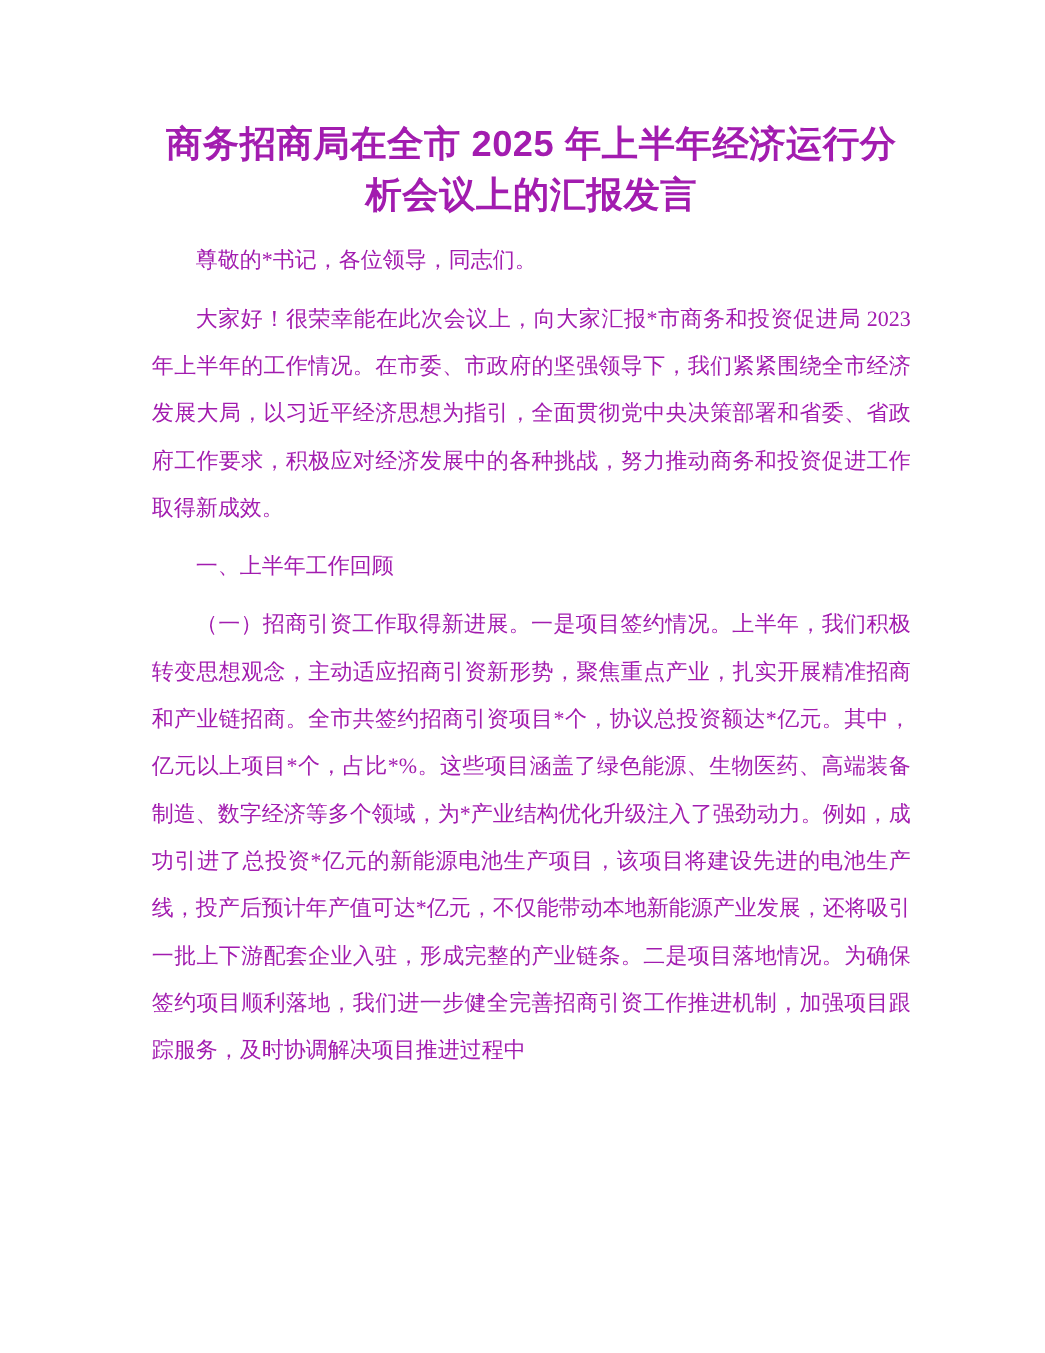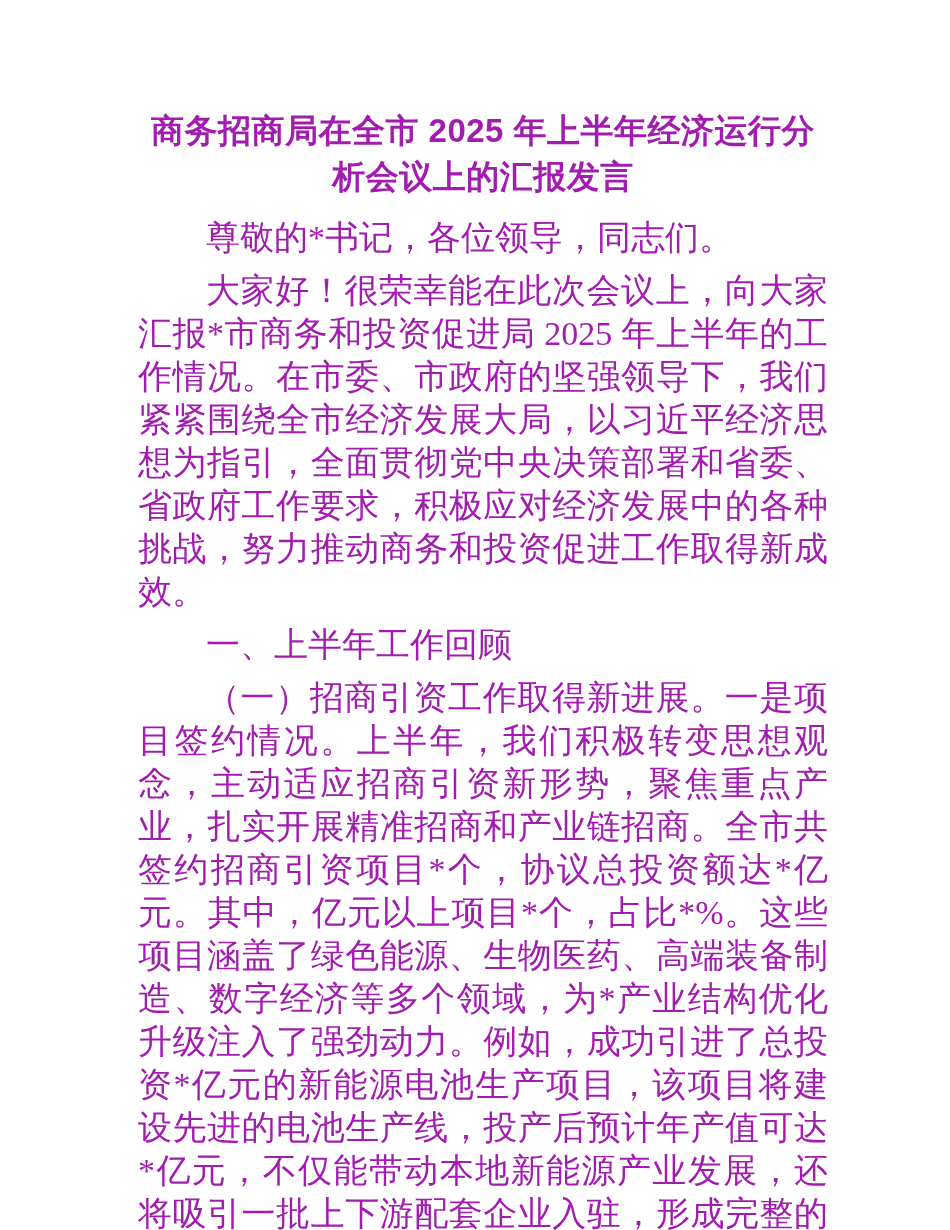--- a/index.html
+++ b/index.html
@@ -22,38 +22,38 @@
     font-family: "Liberation Sans", sans-serif;
     font-weight: 700;
     font-size: 33px;
     line-height: 46px;
     text-align: center;
     margin: 0 0 16px 0;
     letter-spacing: 0.5px;
   }
   .doc-para {
     font-family: "Liberation Serif", serif;
-    font-size: 34px;
+    font-size: 20px;
     line-height: 43px;
     text-align: justify;
     text-justify: inter-ideograph;
     text-indent: 2em;
     margin: 0 0 10px 0;
     word-break: break-all;
   }
   .doc-para.heading1 {
     margin-top: 4px;
   }
 </style>
 </head>
 <body>
 
 <div class="page">
   <h1 class="doc-title">商务招商局在全市 2025 年上半年经济运行分析会议上的汇报发言</h1>
 
   <p class="doc-para">尊敬的*书记，各位领导，同志们。</p>
 
-  <p class="doc-para">大家好！很荣幸能在此次会议上，向大家汇报*市商务和投资促进局 2025 年上半年的工作情况。在市委、市政府的坚强领导下，我们紧紧围绕全市经济发展大局，以习近平经济思想为指引，全面贯彻党中央决策部署和省委、省政府工作要求，积极应对经济发展中的各种挑战，努力推动商务和投资促进工作取得新成效。</p>
+  <p class="doc-para">大家好！很荣幸能在此次会议上，向大家汇报*市商务和投资促进局 2023 年上半年的工作情况。在市委、市政府的坚强领导下，我们紧紧围绕全市经济发展大局，以习近平经济思想为指引，全面贯彻党中央决策部署和省委、省政府工作要求，积极应对经济发展中的各种挑战，努力推动商务和投资促进工作取得新成效。</p>
 
   <p class="doc-para heading1">一、上半年工作回顾</p>
 
   <p class="doc-para">（一）招商引资工作取得新进展。一是项目签约情况。上半年，我们积极转变思想观念，主动适应招商引资新形势，聚焦重点产业，扎实开展精准招商和产业链招商。全市共签约招商引资项目*个，协议总投资额达*亿元。其中，亿元以上项目*个，占比*%。这些项目涵盖了绿色能源、生物医药、高端装备制造、数字经济等多个领域，为*产业结构优化升级注入了强劲动力。例如，成功引进了总投资*亿元的新能源电池生产项目，该项目将建设先进的电池生产线，投产后预计年产值可达*亿元，不仅能带动本地新能源产业发展，还将吸引一批上下游配套企业入驻，形成完整的产业链条。二是项目落地情况。为确保签约项目顺利落地，我们进一步健全完善招商引资工作推进机制，加强项目跟踪服务，及时协调解决项目推进过程中</p>
 </div>
 
 </body></html>

